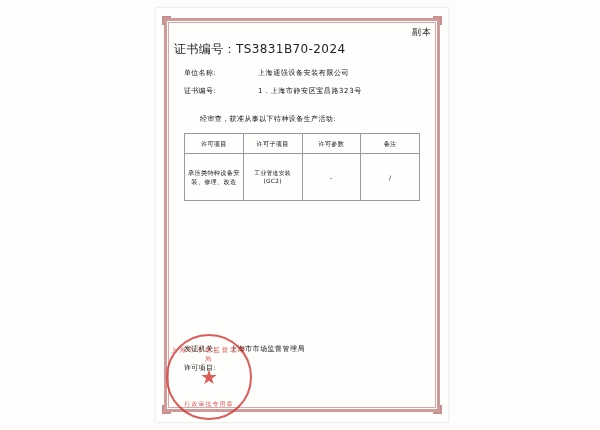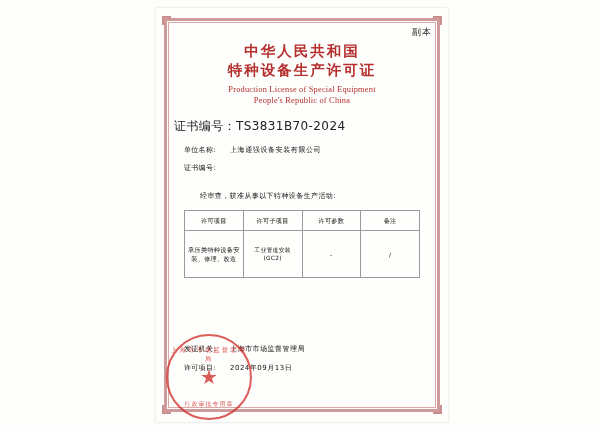--- a/index.html
+++ b/index.html
@@ -141,20 +141,21 @@
   .field-label {
     width: 46px;
     flex: 0 0 46px;
     color: #111;
     letter-spacing: 0.3px;
   }
   .field-value {
     flex: 1;
     letter-spacing: 0.6px;
     color: #111;
+    margin-left: 28px;
   }
 
   .scope-line {
     margin-top: 16px;
     padding-left: 26px;
     font-size: 7px;
     color: #111;
     font-family: "DejaVu Sans", sans-serif;
     letter-spacing: 0.4px;
   }
@@ -274,36 +275,31 @@
     <div class="border-inner"></div>
     <div class="corner tl"></div>
     <div class="corner tr"></div>
     <div class="corner bl"></div>
     <div class="corner br"></div>
 
     <div class="copy-mark">副本</div>
 
     <div class="content">
 
-      <div class="title-block">
-        <div class="title-cn1">中华人民共和国</div>
-        <div class="title-cn2">特种设备生产许可证</div>
-        <div class="title-en1">Production License of Special Equipment</div>
-        <div class="title-en2">People's Republic of China</div>
-      </div>
 
       <div class="cert-no">证书编号：TS3831B70-2024</div>
 
       <div class="field-list">
         <div class="field-row">
           <span class="field-label">单位名称:</span>
           <span class="field-value">上海通强设备安装有限公司</span>
         </div>
         <div class="field-row">
           <span class="field-label">证书编号:</span>
+          <span class="field-value">1．上海市静安区宝昌路323号</span>
         </div>
       </div>
 
       <div class="scope-line">经审查，获准从事以下特种设备生产活动:</div>
 
       <table class="permit">
         <thead>
           <tr>
             <th class="col-a">许可项目</th>
             <th class="col-b">许可子项目</th>
@@ -324,21 +320,20 @@
         </tbody>
       </table>
 
       <div class="bottom-block">
         <div class="bottom-row">
           <span class="bottom-label">发证机关:</span>
           <span class="bottom-value">上海市市场监督管理局</span>
         </div>
         <div class="bottom-row">
           <span class="bottom-label">许可项目:</span>
-          <span class="bottom-value">2024年09月13日</span>
         </div>
       </div>
 
     </div>
   </div>
 
   <div class="seal">
     <div class="seal-top">上海市市场监督管理局</div>
     <div class="star">★</div>
     <div class="seal-bottom">行政审批专用章</div>

